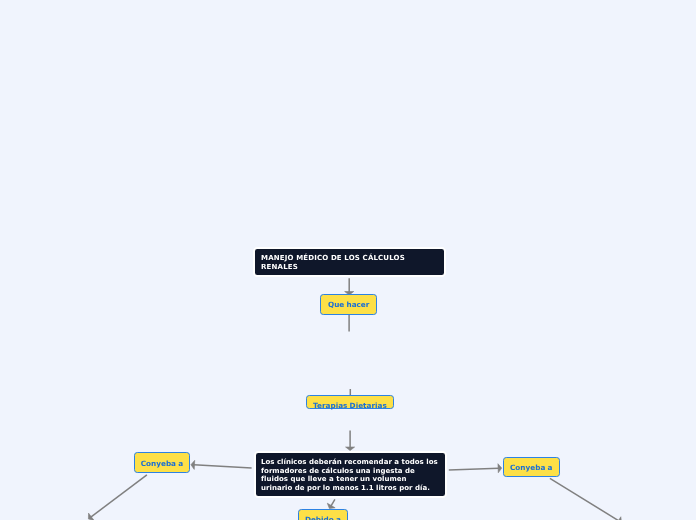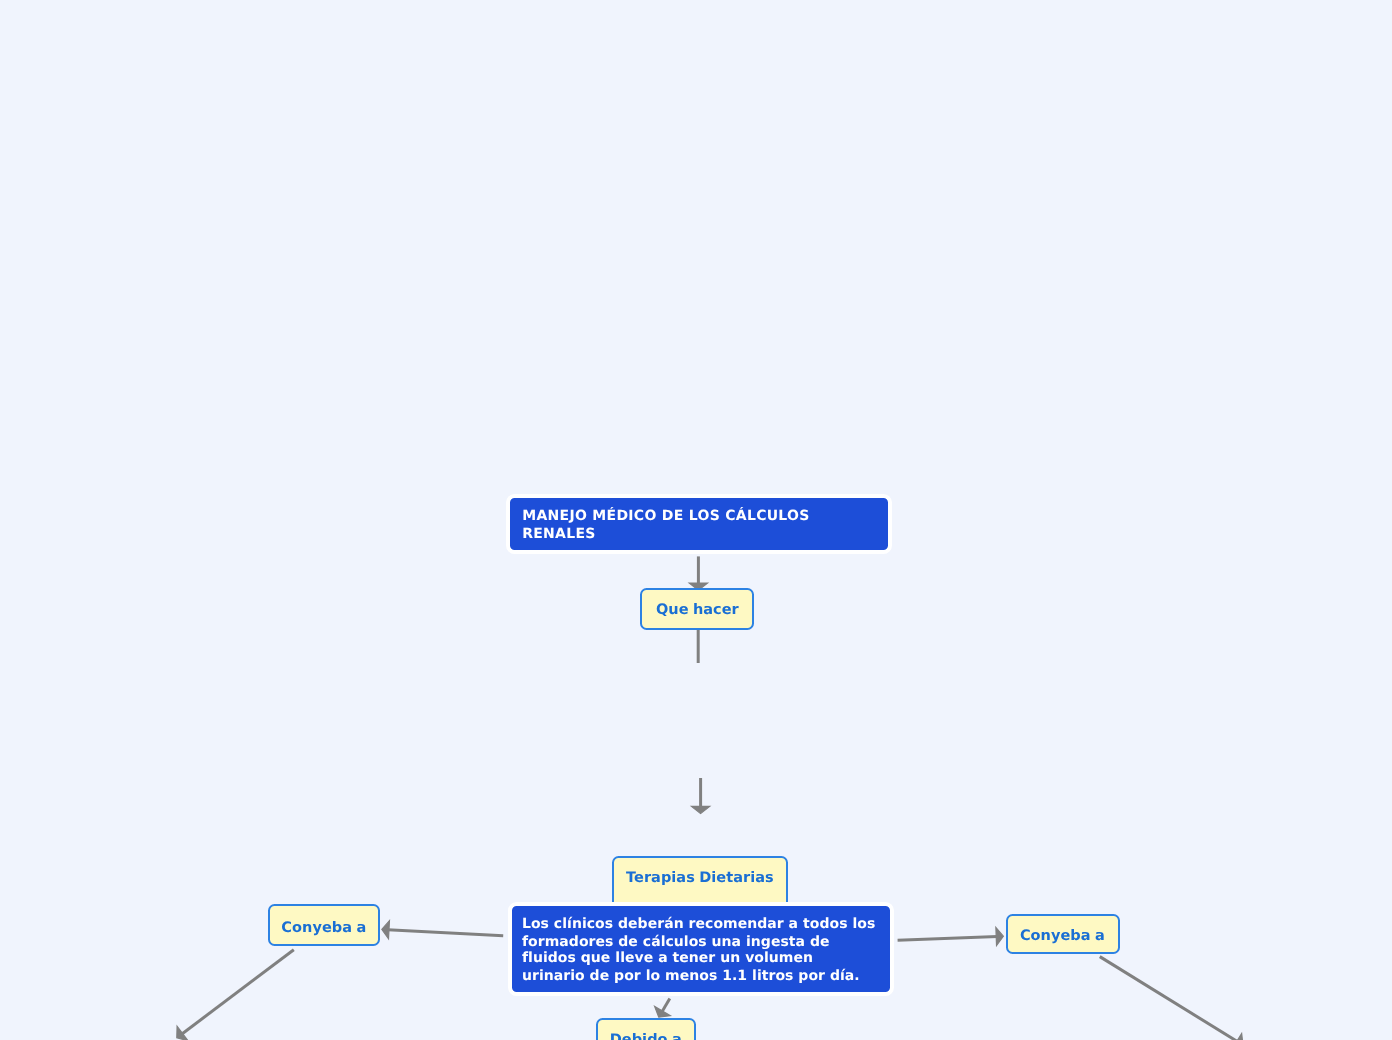--- a/index.html
+++ b/index.html
@@ -13,35 +13,35 @@
   }
   #canvas { position:absolute; left:0; top:0; width:696px; height:520px; }
   svg#edge-layer {
     position:absolute; left:0; top:0; width:696px; height:520px; overflow:visible;
   }
   .node { position:absolute; box-sizing:border-box; }
   .node > span { -webkit-font-smoothing:antialiased; transform:translateZ(0); }
 
   
   .green {
-    background:#1d4ed8;
+    background:#0f172a;
     border:2.2px solid #ffffff;
     border-radius:4.3px;
     color:#ffffff;
     font-weight:bold;
     font-size:7px;
     line-height:8.5px;
     letter-spacing:0.02px;
   }
   .green > span { display:block; position:absolute; }
   .green.title { letter-spacing:0.15px; line-height:9.1px; }
 
   
   .blue {
-    background:#fef9c3;
+    background:#fde047;
     border:1.5px solid #2d82e3;
     border-radius:3.3px;
     color:#1a6fd4;
     font-weight:bold;
     font-size:7.25px;
     text-align:center;
     letter-spacing:0.02px;
     word-spacing:-0.35px;
     line-height:9px;
   }
@@ -94,21 +94,21 @@
 
   <div class="node green title" style="left: 252.9px; top: 246.9px; width: 193.2px; height: 30.2px;">
     <span style="left: 6.2px; top: 4.65px; width: 176.4px;">MANEJO MÉDICO DE LOS CÁLCULOS RENALES</span>
   </div>
 
   <div class="node blue" style="left: 320.4px; top: 294px; width: 56.6px; height: 20.5px;">
     <span style="top: 5.4px;">Que hacer</span>
   </div>
 
 
-  <div class="node blue" style="left: 306.3px; top: 428px; width: 87.3px; height: 29px;">
+  <div class="node blue" style="left: 306.3px; top: 395px; width: 87.3px; height: 14px;">
     <span style="top: 5.4px;">Terapias Dietarias</span>
   </div>
 
   <div class="node green" style="left: 253.9px; top: 450.8px; width: 193px; height: 46.8px;">
     <span style="left: 5.1px; top: 5.4px; width: 178.4px;">Los clínicos deberán recomendar a todos los formadores de cálculos una ingesta de fluidos que lleve a tener un volumen urinario de por lo menos 1.1 litros por día.</span>
   </div>
 
   <div class="node blue" style="left: 133.6px; top: 452.2px; width: 56.6px; height: 20.6px;">
     <span style="top: 5.4px;">Conyeba a</span>
   </div>

